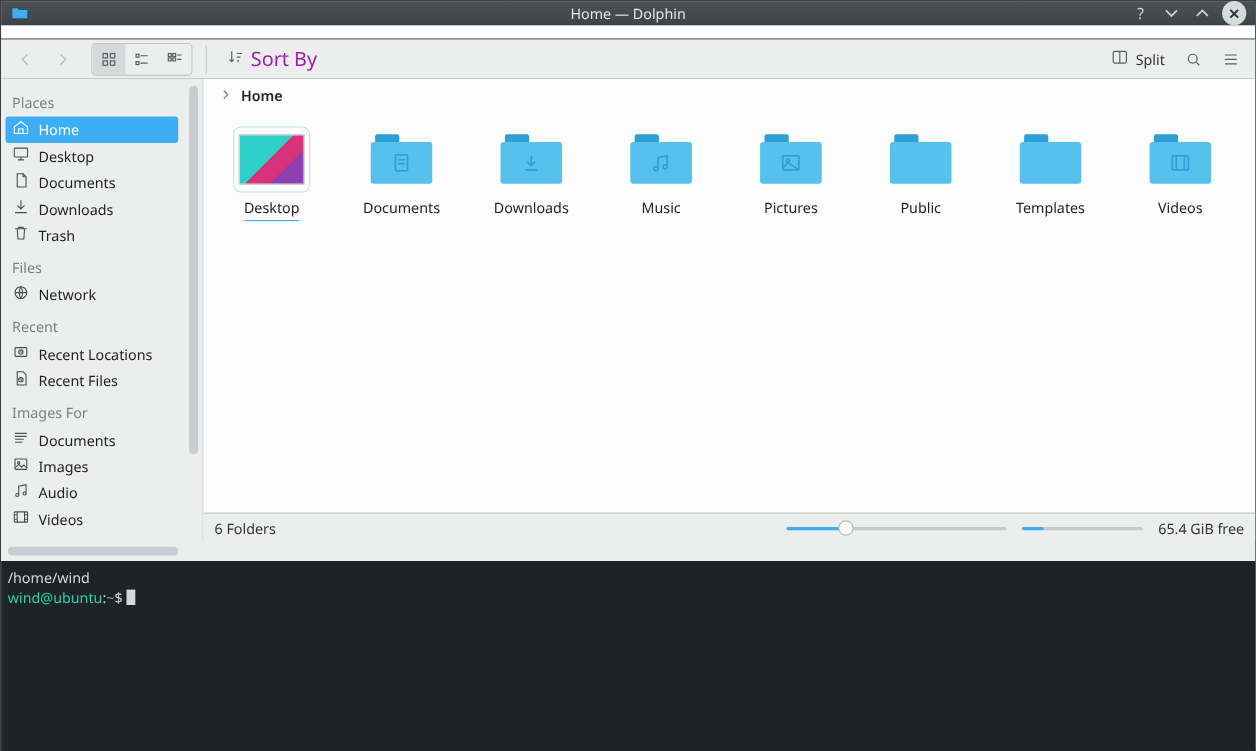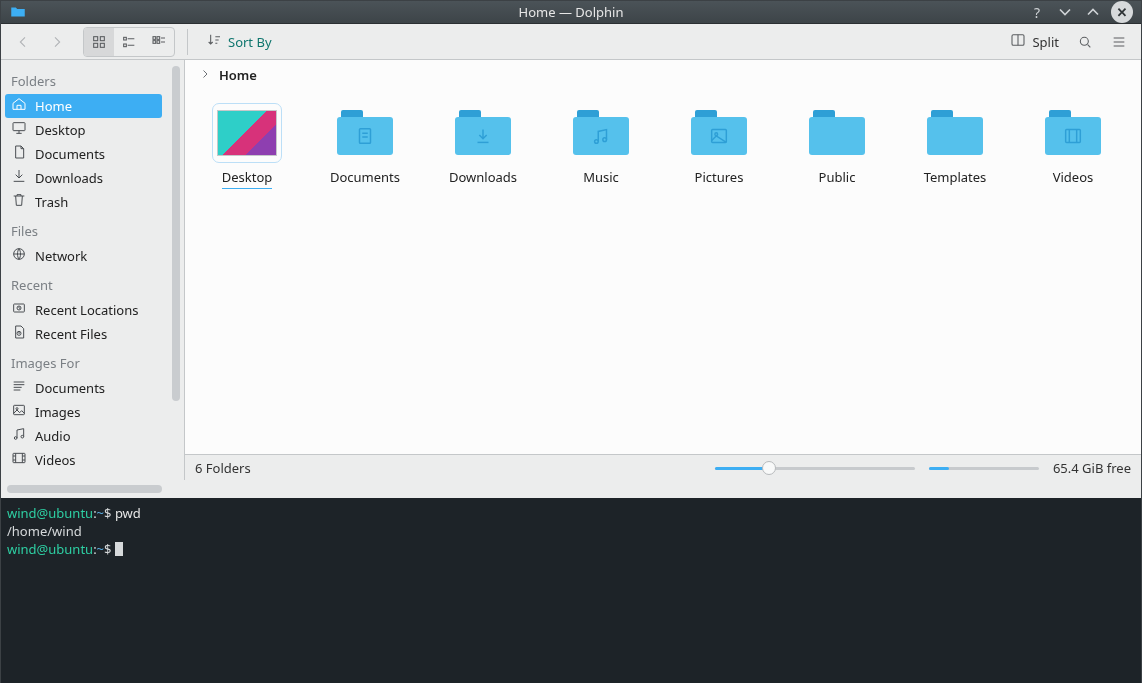--- a/index.html
+++ b/index.html
@@ -1,17 +1,17 @@
 <!DOCTYPE html>
 <html><head>
 <meta charset="utf-8">
 <style>
   * { box-sizing: border-box; margin: 0; padding: 0; font-family: "Noto Sans","Ubuntu","Segoe UI",sans-serif; }
   html,body { width:1142px; height:683px; background:#fff; overflow:hidden; }
-  .window { width:1142px; height:683px; display:flex; flex-direction:column; border:1px solid #3c4145; }
+  .window { width:1142px; height:683px; display:flex; flex-direction:column; border:1px solid #3c4145;gap:12px; }
 
   
   .titlebar { height:30px; background:linear-gradient(#4b5358,#3d4448); display:flex; align-items:center; color:#e6e6e6; font-size:13px; position:relative; }
   .titlebar .app-icon { width:22px; height:22px; margin-left:6px; display:flex; align-items:center; justify-content:center; }
   .titlebar .title { position:absolute; left:50%; transform:translateX(-50%); white-space:nowrap; }
   .titlebar .winctrls { margin-left:auto; display:flex; align-items:center; gap:8px; padding-right:8px; }
   .titlebar .winctrls span { width:20px; height:20px; display:flex; align-items:center; justify-content:center; color:#cfd3d6; font-size:14px; cursor:pointer; }
   .titlebar .winctrls .close { width:22px; height:22px; border-radius:50%; background:#d7dadc; color:#2f3437; font-weight:bold; font-size:13px; }
 
   
@@ -19,21 +19,21 @@
 
   
   .toolbar { height:36px; background:#eceded; border-bottom:1px solid #c4c7c9; display:flex; align-items:center; padding:0 8px; gap:6px; }
   .toolbar .btn { height:28px; min-width:28px; border:none; background:transparent; border-radius:3px; display:flex; align-items:center; justify-content:center; color:#333; cursor:pointer; }
   .toolbar .btn svg { width:16px; height:16px; stroke:#5a5d60; fill:none; stroke-width:1.6; }
   .toolbar .btn.disabled svg { stroke:#b0b3b6; }
   .toolbar .viewgroup { display:flex; align-items:center; border:1px solid #c4c7c9; border-radius:4px; overflow:hidden; margin-left:6px; }
   .toolbar .viewgroup .btn { border-radius:0; width:30px; height:28px; }
   .toolbar .viewgroup .btn.active { background:#d7d8d9; }
   .toolbar .divider { width:1px; height:26px; background:#c4c7c9; margin:0 6px; }
-  .toolbar .sortby { display:flex; align-items:center; gap:6px; height:28px; padding:0 6px; cursor:pointer; font-size:13px; color:#0f766e; }
+  .toolbar .sortby { display:flex; align-items:center; gap:6px; height:28px; padding:0 6px; cursor:pointer; font-size:18px; color:#a21caf; }
   .toolbar .spacer { flex:1; }
   .toolbar .splitbtn { display:flex; align-items:center; gap:6px; height:28px; padding:0 6px; cursor:pointer; font-size:13px; color:#333; }
 
   
   .body { flex:1; display:flex; min-height:0; }
 
   
   .sidebar-wrap { width:183px; display:flex; background:#eceded; position:relative; }
   .sidebar { width:165px; overflow-y:auto; padding:4px 0 8px 0; }
   .sidebar .sec-header { color:#7a7f84; font-size:13px; padding:8px 10px 4px 10px; }
@@ -189,21 +189,21 @@
         <svg viewBox="0 0 24 24">
             <path d="M4 6h16M4 12h16M4 18h16"></path>
           </svg>
       </button>
     </div>
 
     <div class="body">
 
       <div class="sidebar-wrap">
         <div class="sidebar" id="sidebar">
-            <div class="sec-header">Folders</div>
+            <div class="sec-header">Places</div>
             <div class="item active">
               <span><svg viewBox="0 0 24 24">
                   <path d="M3 11l9-7 9 7v9H3z"></path>
                   <path d="M9 20v-6h6v6"></path>
                 </svg></span>
               <span>Home</span>
             </div>
             <div class="item">
               <span><svg viewBox="0 0 24 24">
                   <rect x="3" y="4" width="18" height="12" rx="1"></rect>
@@ -423,23 +423,20 @@
           <span>65.4 GiB free</span>
         </div>
       </div>
     </div>
 
     <div class="hscroll-row">
       <div class="hthumb"></div>
     </div>
 
     <div class="terminal">
-      <div>
-        <span class="user">wind</span><span class="host">@</span><span class="host">ubuntu</span><span class="colon">:</span><span class="path">~</span><span class="dollar">$ </span><span class="cmd">pwd</span>
-      </div>
       <div>/home/wind</div>
       <div>
         <span class="user">wind</span><span class="host">@</span><span class="host">ubuntu</span><span class="colon">:</span><span class="path">~</span><span class="dollar">$ </span><span class="cursor"></span>
       </div>
     </div>
 
   </div>
 </div>
 
 </body></html>

